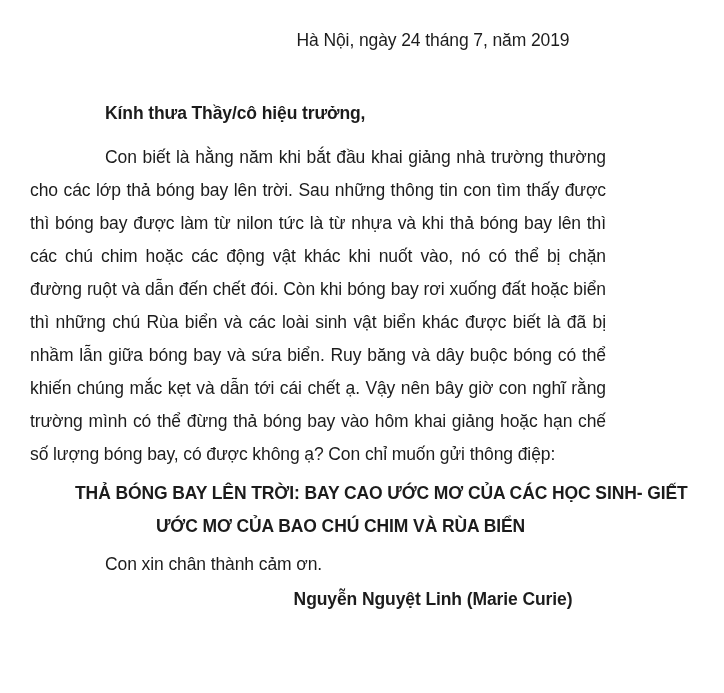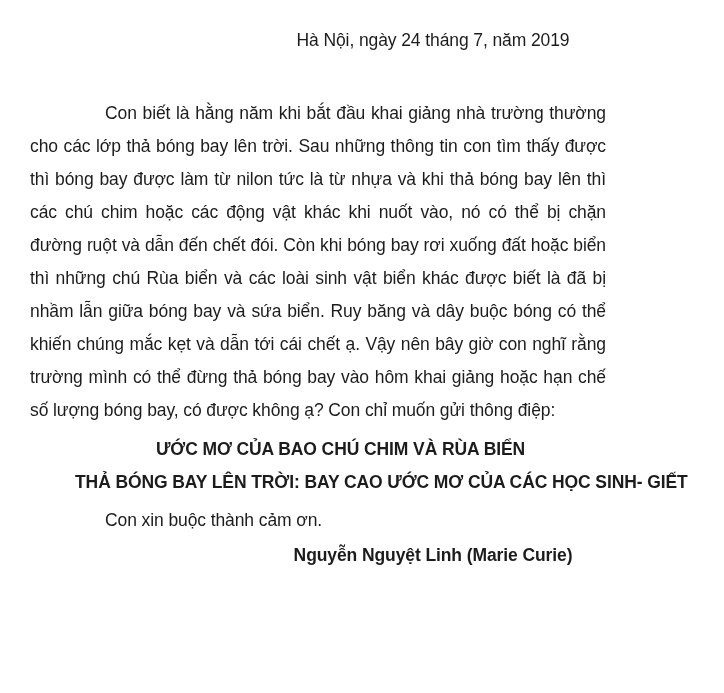--- a/index.html
+++ b/index.html
@@ -61,28 +61,29 @@
     border-top: 1px solid #c9c9c9;
   }
 </style>
 </head>
 <body>
 
 <div class="page">
 
   <div class="line date-line">Hà Nội, ngày 24 tháng 7, năm 2019</div>
 
+  <div class="line greeting">Kính thưa Thầy/cô hiệu trưởng,</div>
 
 
   <div class="line para para-main">Con biết là hằng năm khi bắt đầu khai giảng nhà trường thường cho các lớp thả bóng bay lên trời. Sau những thông tin con tìm thấy được thì bóng bay được làm từ nilon tức là từ nhựa và khi thả bóng bay lên thì các chú chim hoặc các động vật khác khi nuốt vào, nó có thể bị chặn đường ruột và dẫn đến chết đói. Còn khi bóng bay rơi xuống đất hoặc biển thì những chú Rùa biển và các loài sinh vật biển khác được biết là đã bị nhầm lẫn giữa bóng bay và sứa biển. Ruy băng và dây buộc bóng có thể khiến chúng mắc kẹt và dẫn tới cái chết ạ. Vậy nên bây giờ con nghĩ rằng trường mình có thể đừng thả bóng bay vào hôm khai giảng hoặc hạn chế số lượng bóng bay, có được không ạ? Con chỉ muốn gửi thông điệp:</div>
 
   <div class="line headline">
+    <div class="hl-line">THẢ BÓNG BAY LÊN TRỜI: BAY CAO ƯỚC MƠ CỦA CÁC HỌC SINH- GIẾT</div>
     <div class="hl-line">ƯỚC MƠ CỦA BAO CHÚ CHIM VÀ RÙA BIỂN</div>
-    <div class="hl-line">THẢ BÓNG BAY LÊN TRỜI: BAY CAO ƯỚC MƠ CỦA CÁC HỌC SINH- GIẾT</div>
   </div>
 
 
-  <div class="line para">Con xin buộc thành cảm ơn.</div>
+  <div class="line para">Con xin chân thành cảm ơn.</div>
 
   <div class="line signature">Nguyễn Nguyệt Linh (Marie Curie)</div>
 
   <div class="bottom-bar"></div>
 </div>
 
 </body></html>

